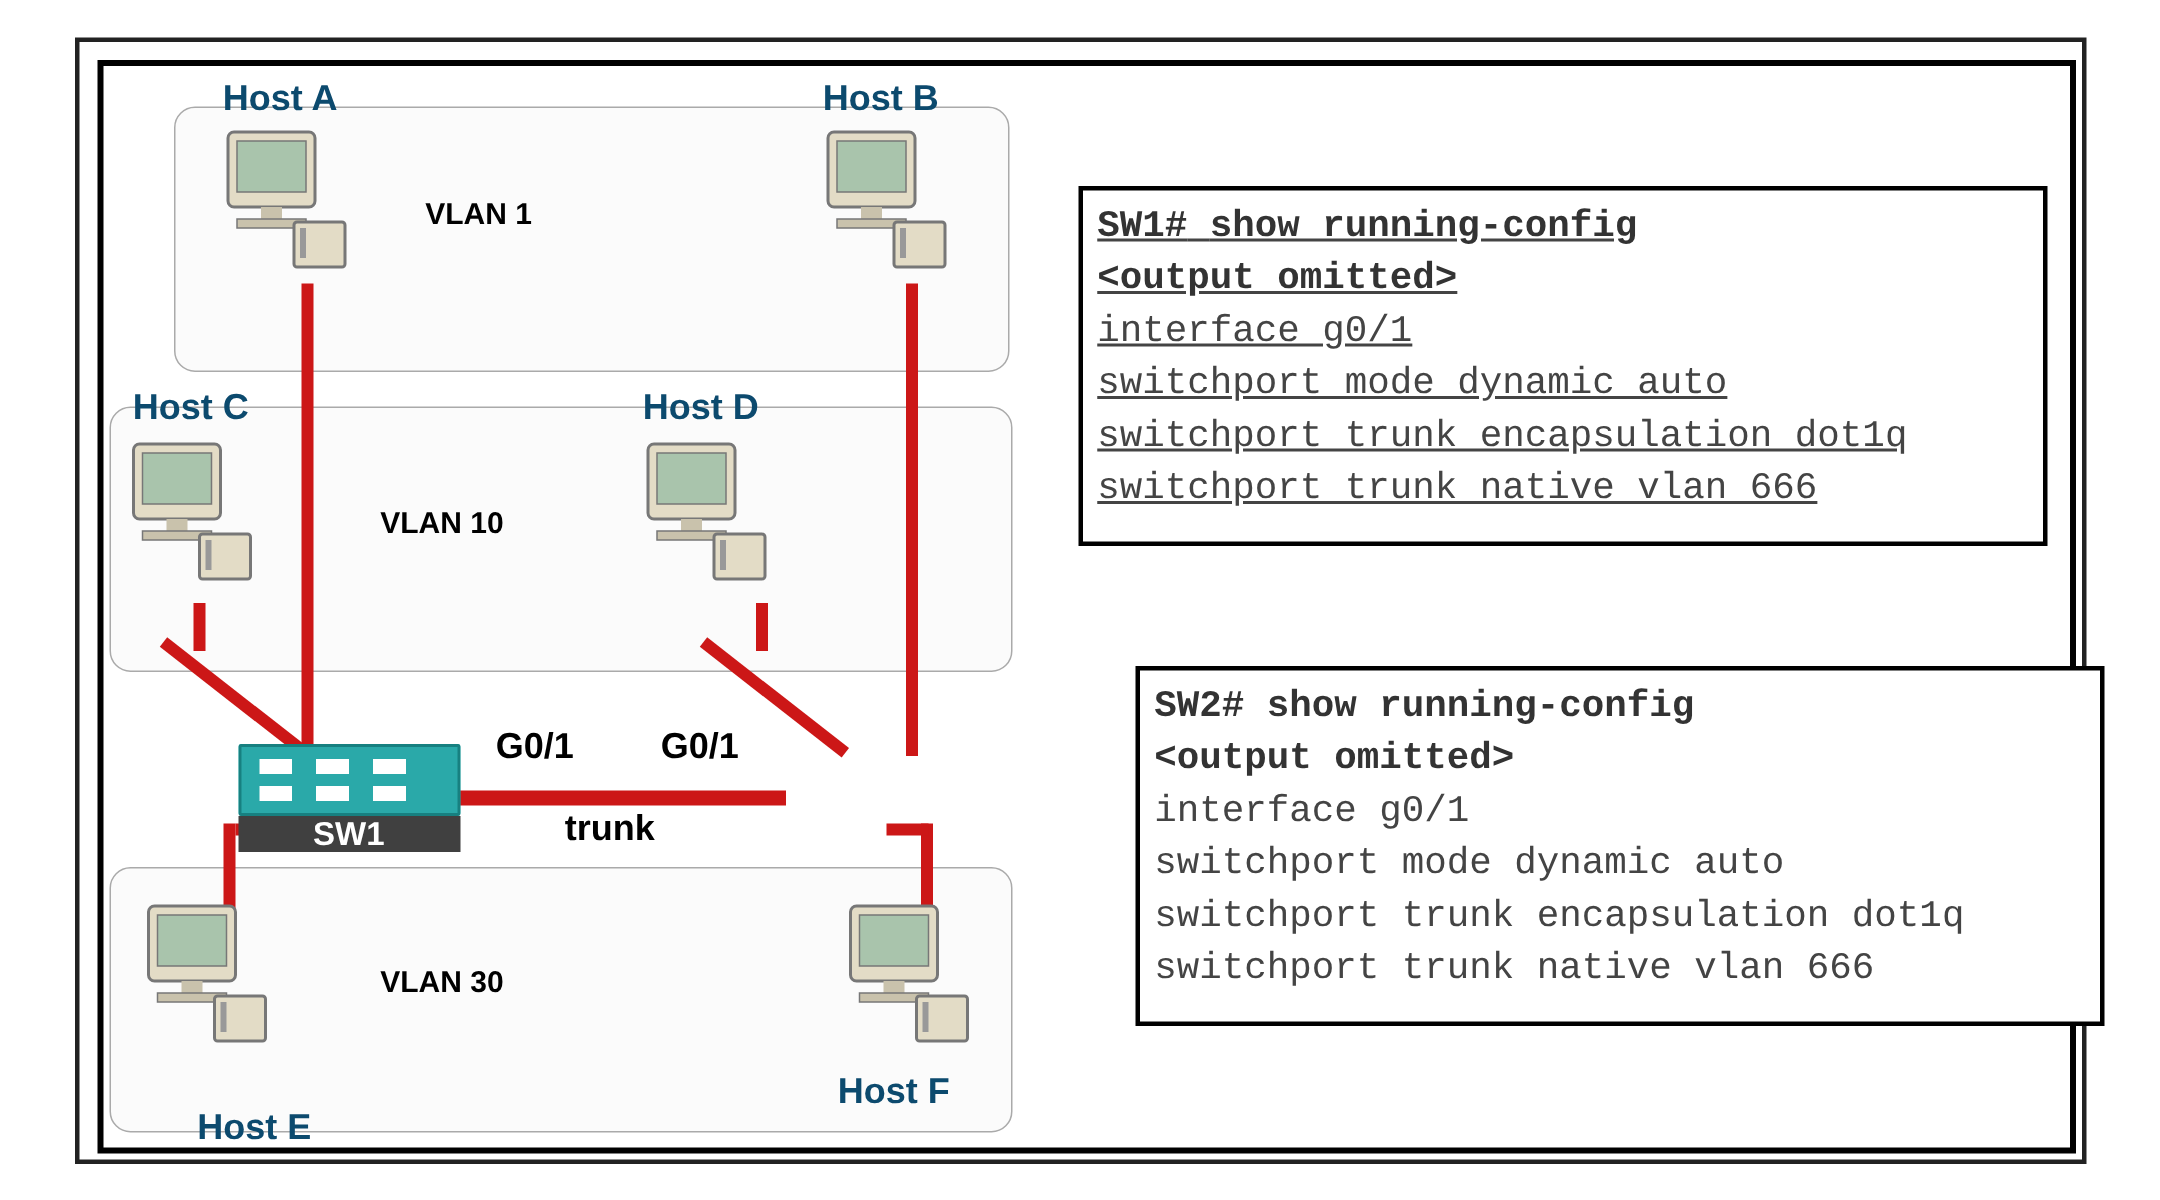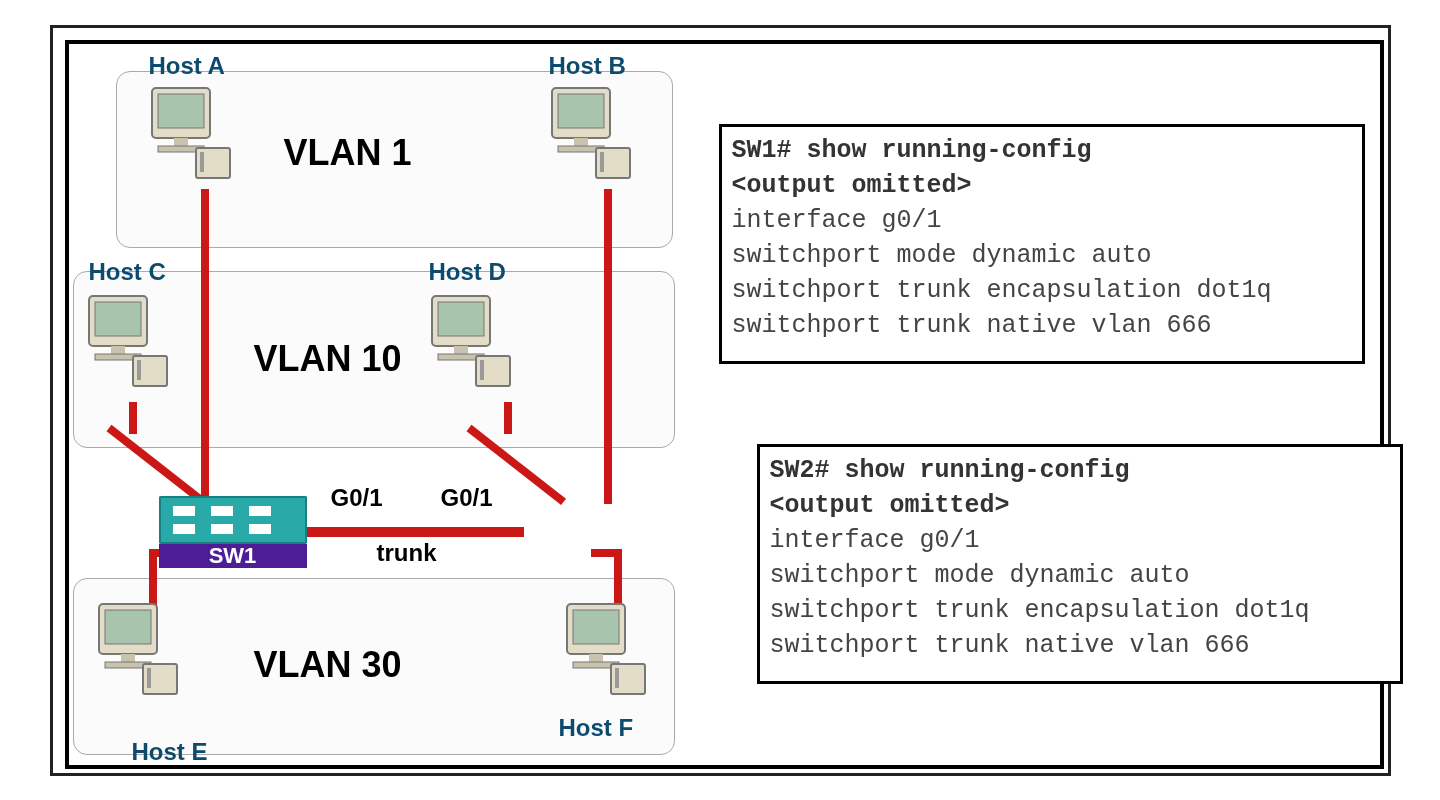--- a/index.html
+++ b/index.html
@@ -35,21 +35,21 @@
   }
   .vlan-box {
     position: absolute;
     border: 1px solid #aaa;
     border-radius: 14px;
     background: rgba(245,245,245,0.4);
   }
   .vlan-label {
     position: absolute;
     font-weight: bold;
-    font-size: 36px;
+    font-size: 20px;
     color: #000;
   }
   .host-label {
     position: absolute;
     font-weight: bold;
     font-size: 24px;
     color: #0c4a6e;
   }
   .host {
     position: absolute;
@@ -77,21 +77,21 @@
     background:
       linear-gradient(90deg, #fff 0 22px, transparent 22px 38px, #fff 38px 60px, transparent 60px 76px, #fff 76px 98px, transparent 98px 120px);
     background-size: 120px 10px;
   }
   .switch .body::before { top: 10px; }
   .switch .body::after { top: 28px; }
   .switch .label {
     position: absolute;
     left: 0; top: 48px;
     width: 148px; height: 24px;
-    background: #4c1d95;
+    background: #404040;
     color: #fff;
     font-weight: bold;
     font-size: 22px;
     text-align: center;
     line-height: 24px;
   }
   .link {
     position: absolute;
     background: #cc1717;
   }
@@ -235,21 +235,21 @@
       <div class="switch" style="left:90px; top:452px;">
         <div class="body"></div>
         <div class="label">SW1</div>
       </div>
 
       <div class="port-label" style="left:262px; top:440px;">G0/1</div>
       <div class="port-label" style="left:372px; top:440px;">G0/1</div>
       <div class="port-label" style="left:308px; top:495px;">trunk</div>
     </div>
 
-    <div class="config-box" style="left:650px; top:80px; width:620px; height:222px;"><b><span>SW1#</span> <span>show running-config</span>
+    <div class="config-box" style="left:650px; top:80px; width:620px; height:222px;text-decoration:underline;"><b><span>SW1#</span> <span>show running-config</span>
 <span>&lt;output omitted&gt;</span></b>
 <span>interface g0/1</span>
 <span>switchport mode dynamic auto</span>
 <span>switchport trunk encapsulation dot1q</span>
 <span>switchport trunk native vlan 666</span></div>
 
     <div class="config-box" style="left:688px; top:400px; width:620px; height:222px;"><b><span>SW2#</span> <span>show running-config</span>
 <span>&lt;output omitted&gt;</span></b>
 <span>interface g0/1</span>
 <span>switchport mode dynamic auto</span>

